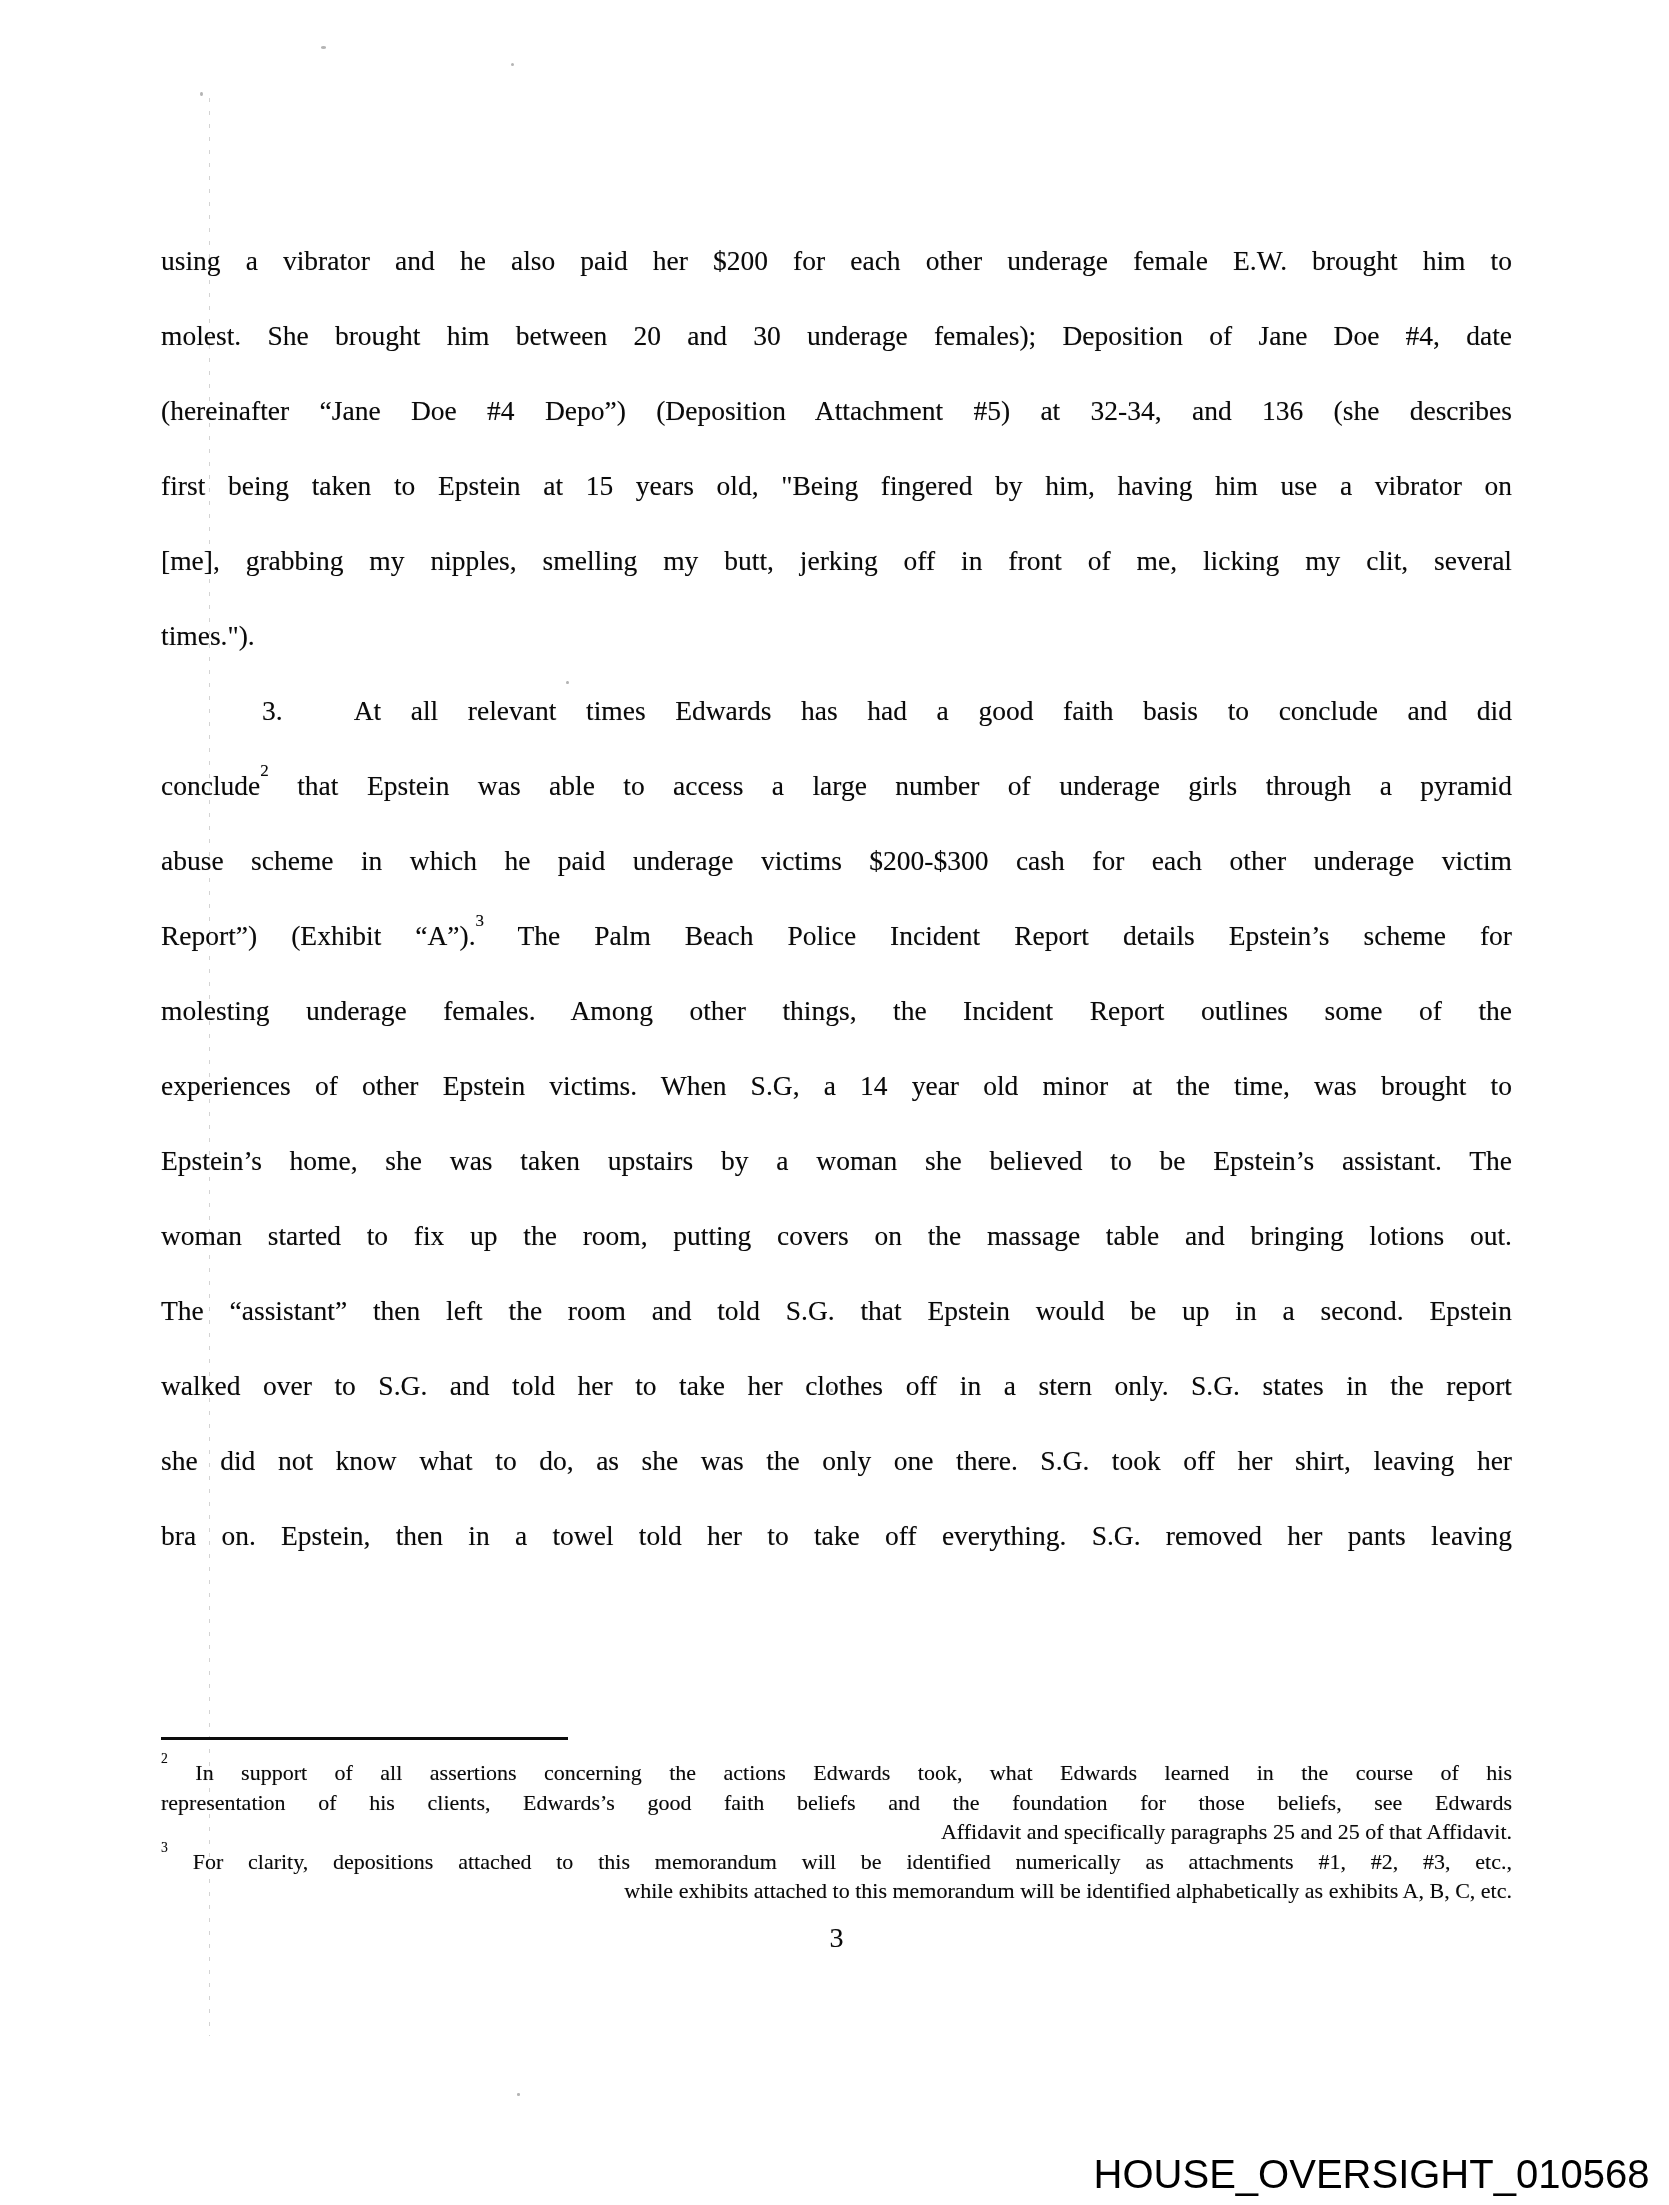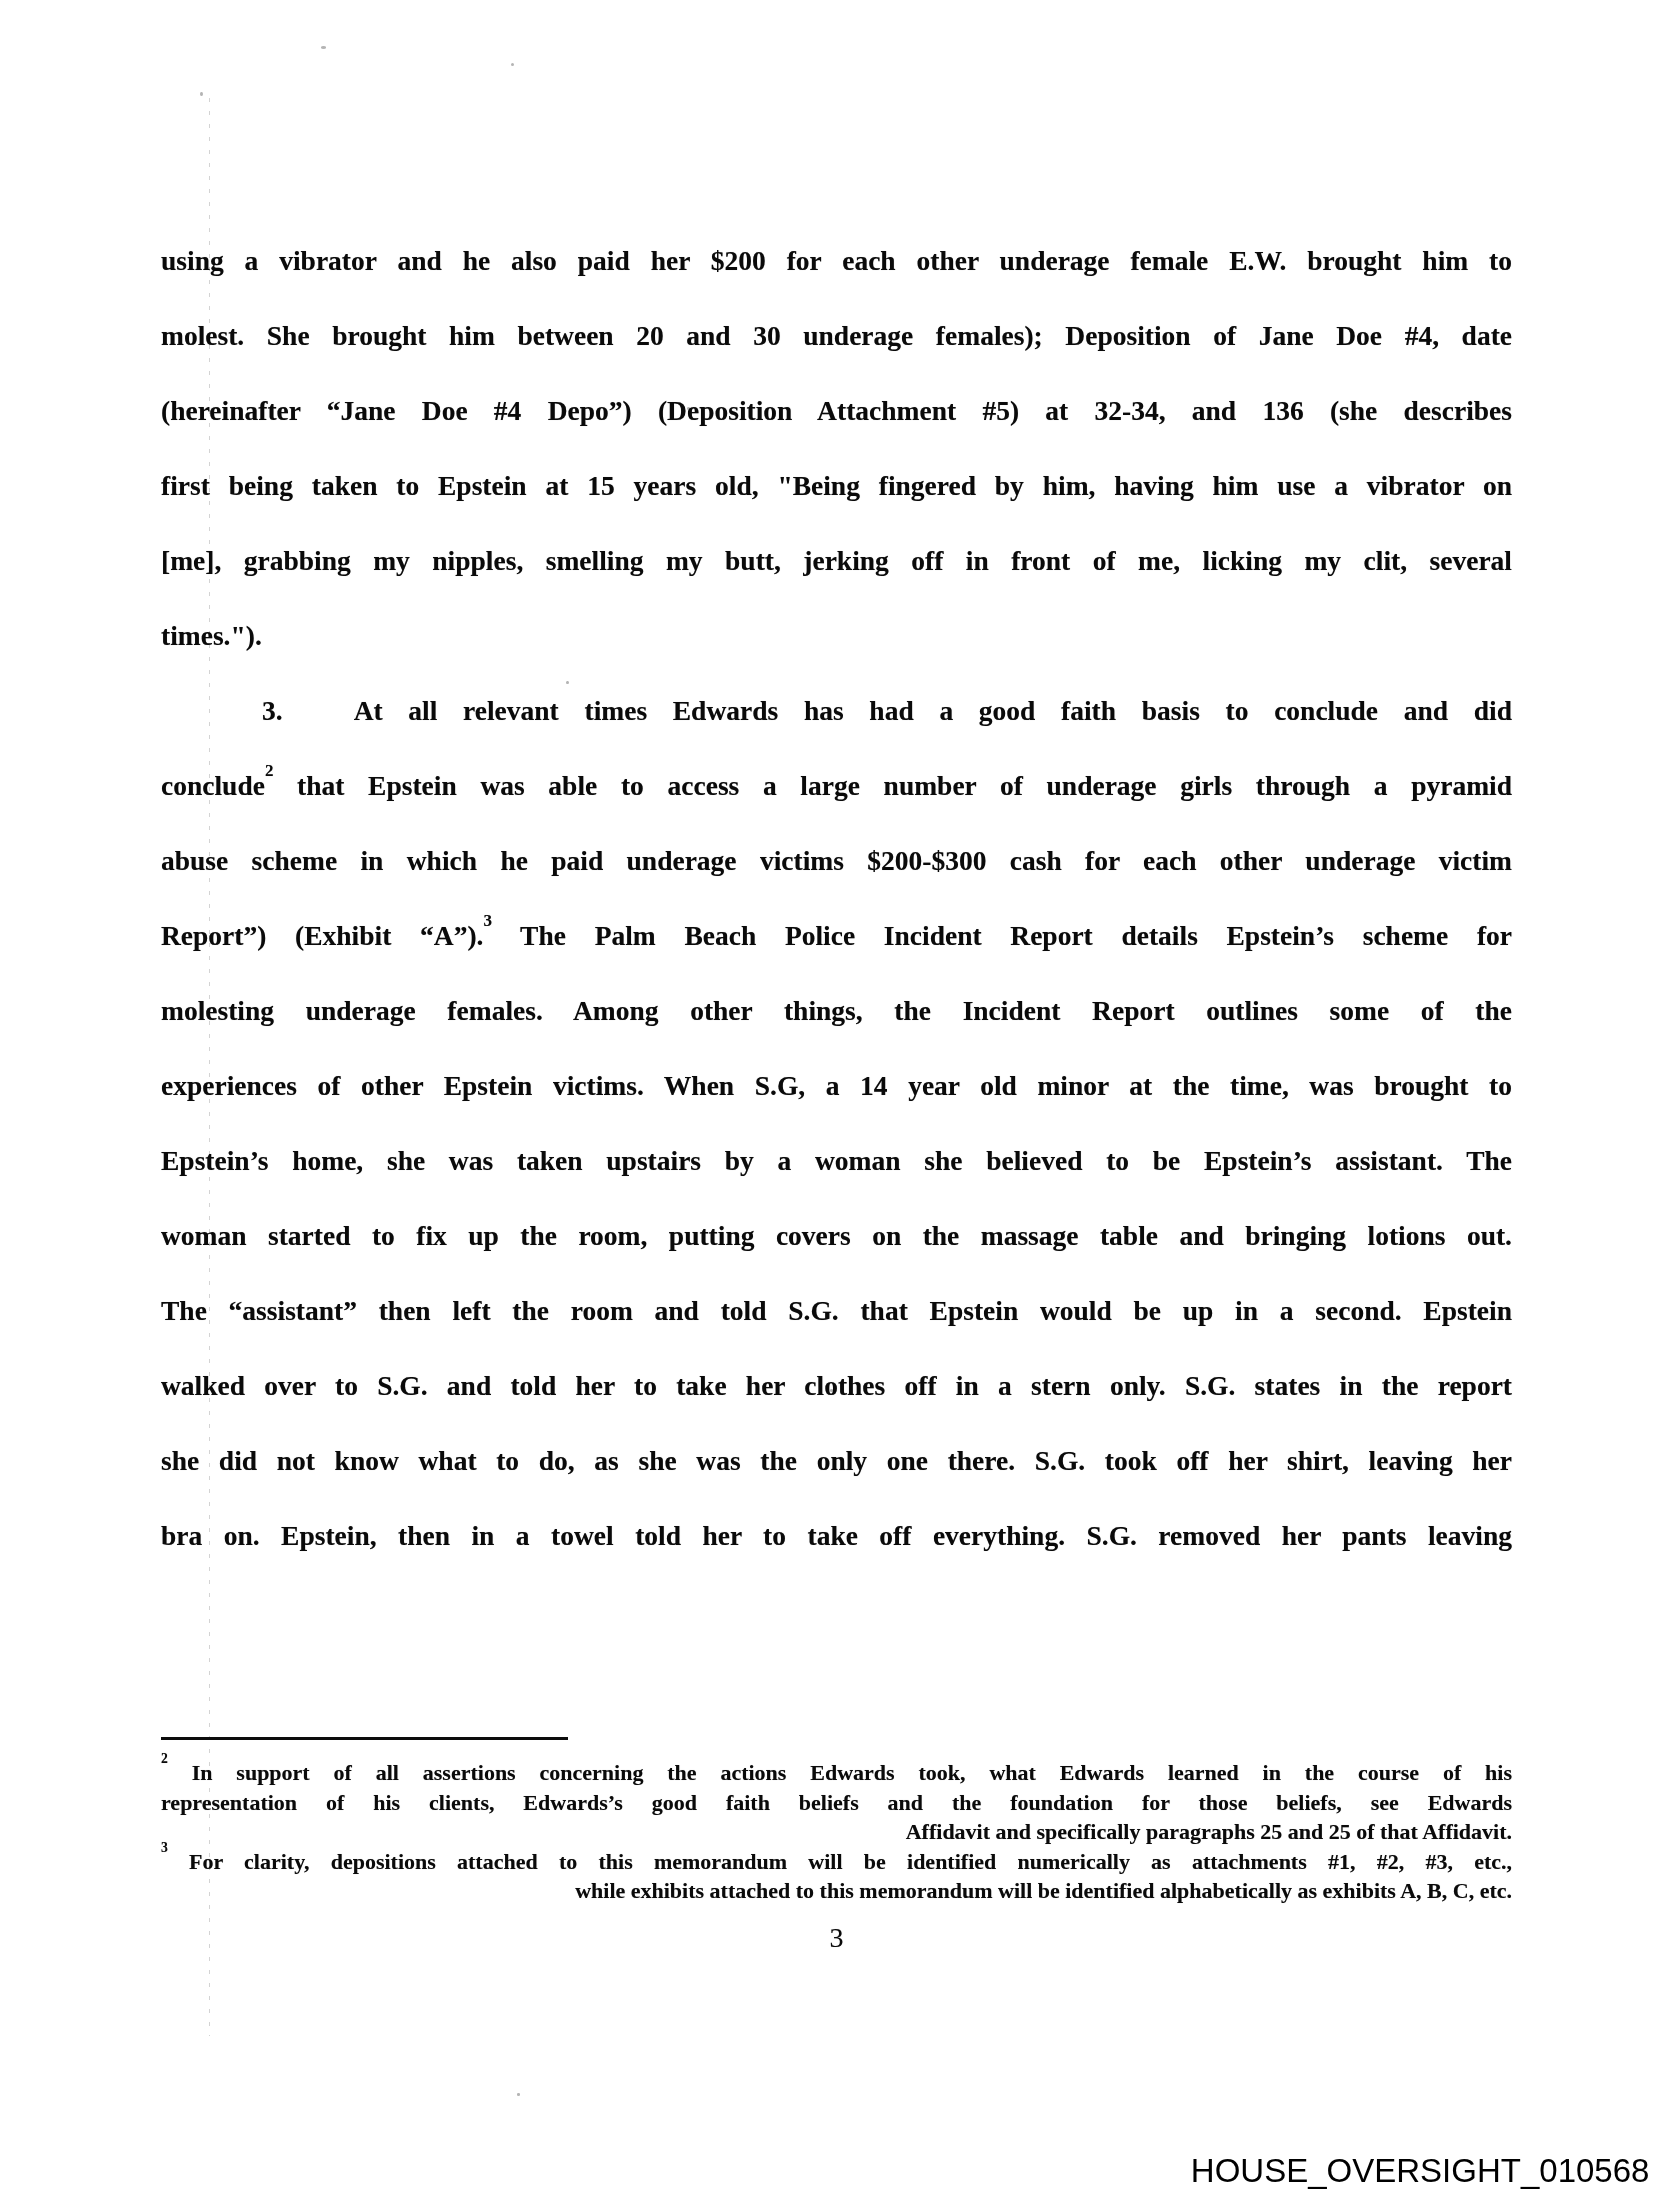--- a/index.html
+++ b/index.html
@@ -10,21 +10,21 @@
     background:#ffffff;
     font-family:"Liberation Serif", serif;
     color:#0a0a0a;
     overflow:hidden;
     text-shadow:0 0 0.7px rgba(0,0,0,0.35);
   }
   .body-text {
     position:absolute; left:161px; top:223px; width:1351px;
     font-size:27.5px; line-height:75px;
   }
-  .line { min-height:75px; white-space:normal;font-weight:bold; }
+  .line { min-height:75px; white-space:normal; }
   .footnotes .line { min-height:29.5px;text-align:right; }
   .just { text-align:justify; text-align-last:justify; }
   .ind  { text-indent:101px; }
   .gap  { display:inline-block; width:71px; }
   .body-text sup {
     font-size:17px; line-height:0; position:relative; top:-0.55em;
   }
   .fn-sep {
     position:absolute; left:161px; top:1737px; width:407px; height:3.3px;
     background:#0c0c0c;
@@ -36,21 +36,21 @@
   .footnotes sup {
     font-size:13.7px; line-height:0; position:relative; top:-0.6em;
   }
   .page-number {
     position:absolute; left:161px; top:1922px; width:1351px;
     text-align:center; font-size:28px;
   }
   .bates {
     position:absolute; right:19.6px; top:2152px;
     font-family:"Liberation Sans", sans-serif;
-    font-size:33px; color:#000; text-shadow:none; letter-spacing:0px;
+    font-size:40px; color:#000; text-shadow:none; letter-spacing:0px;
   }
   
   .artifact-vline {
     position:absolute; left:209px; top:98px; width:1.3px; height:1938px;
     background:repeating-linear-gradient(to bottom,
       rgba(110,110,110,0.30) 0 3.9px, transparent 3.9px 13px);
   }
   .speck {
     position:absolute; background:#777; opacity:.55; border-radius:50%;
   }

